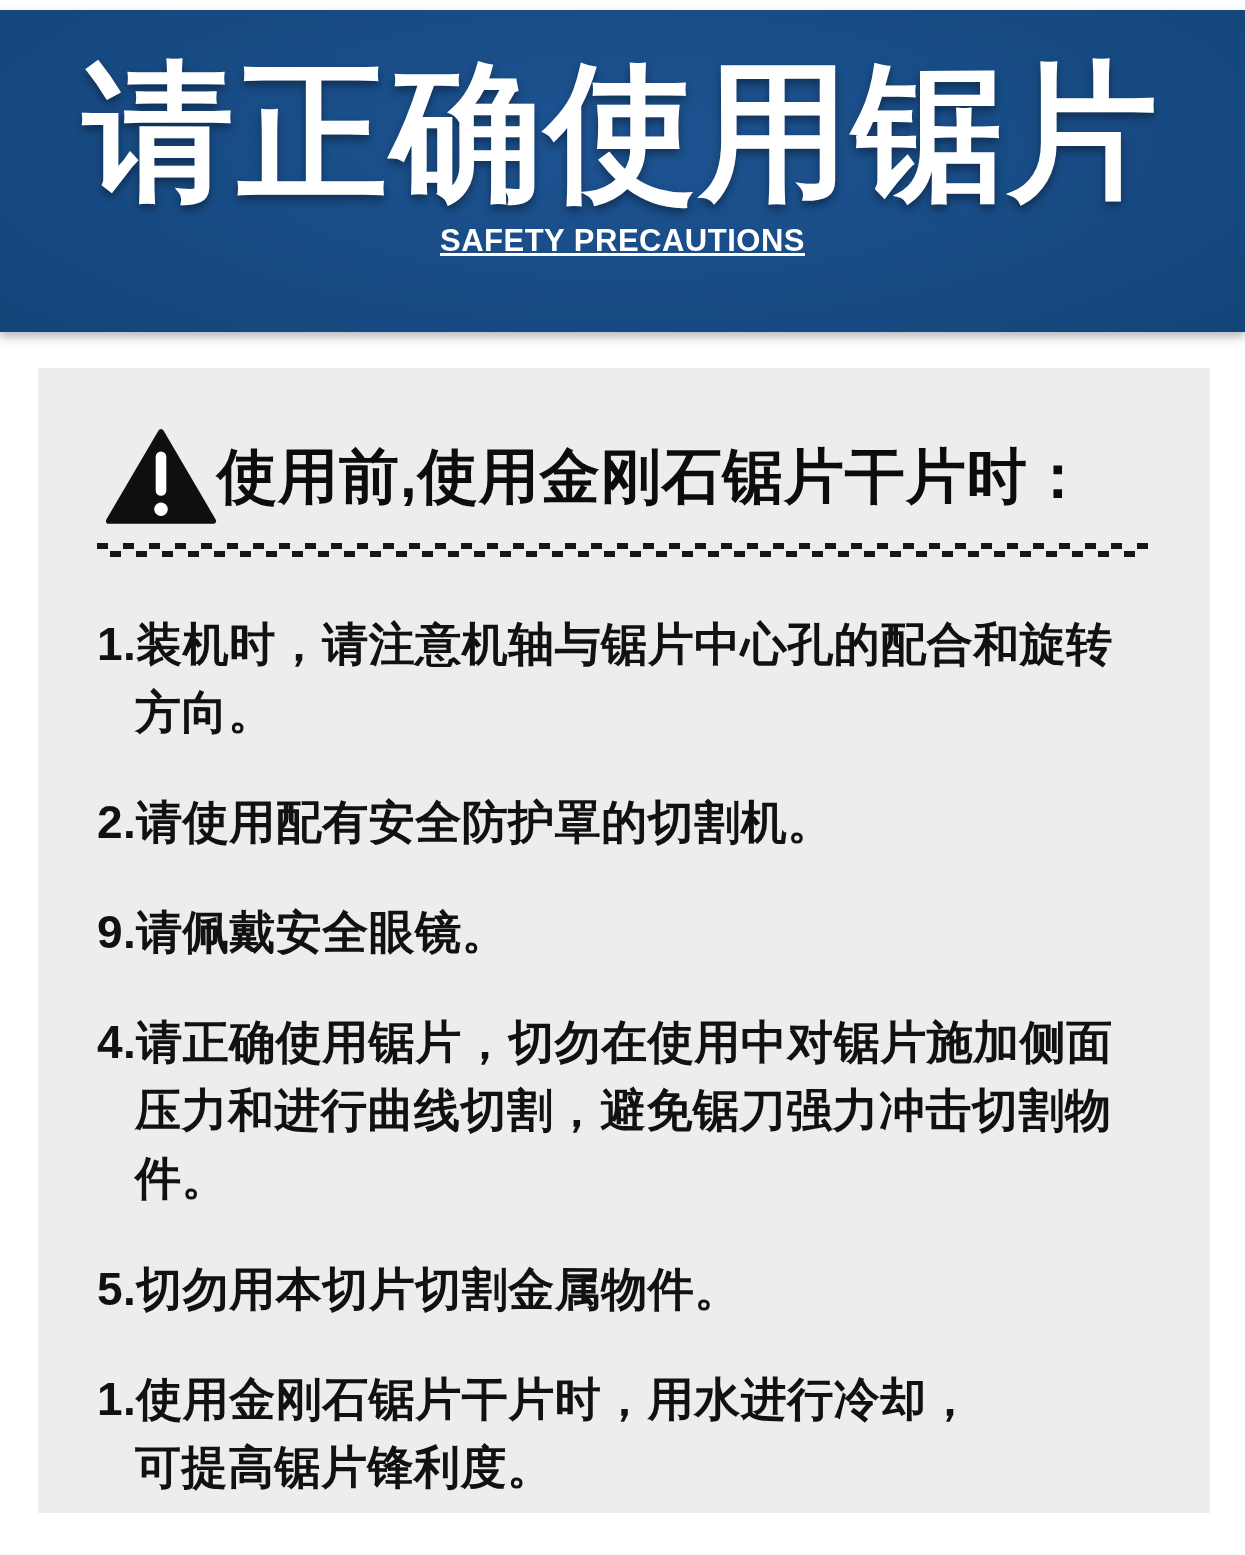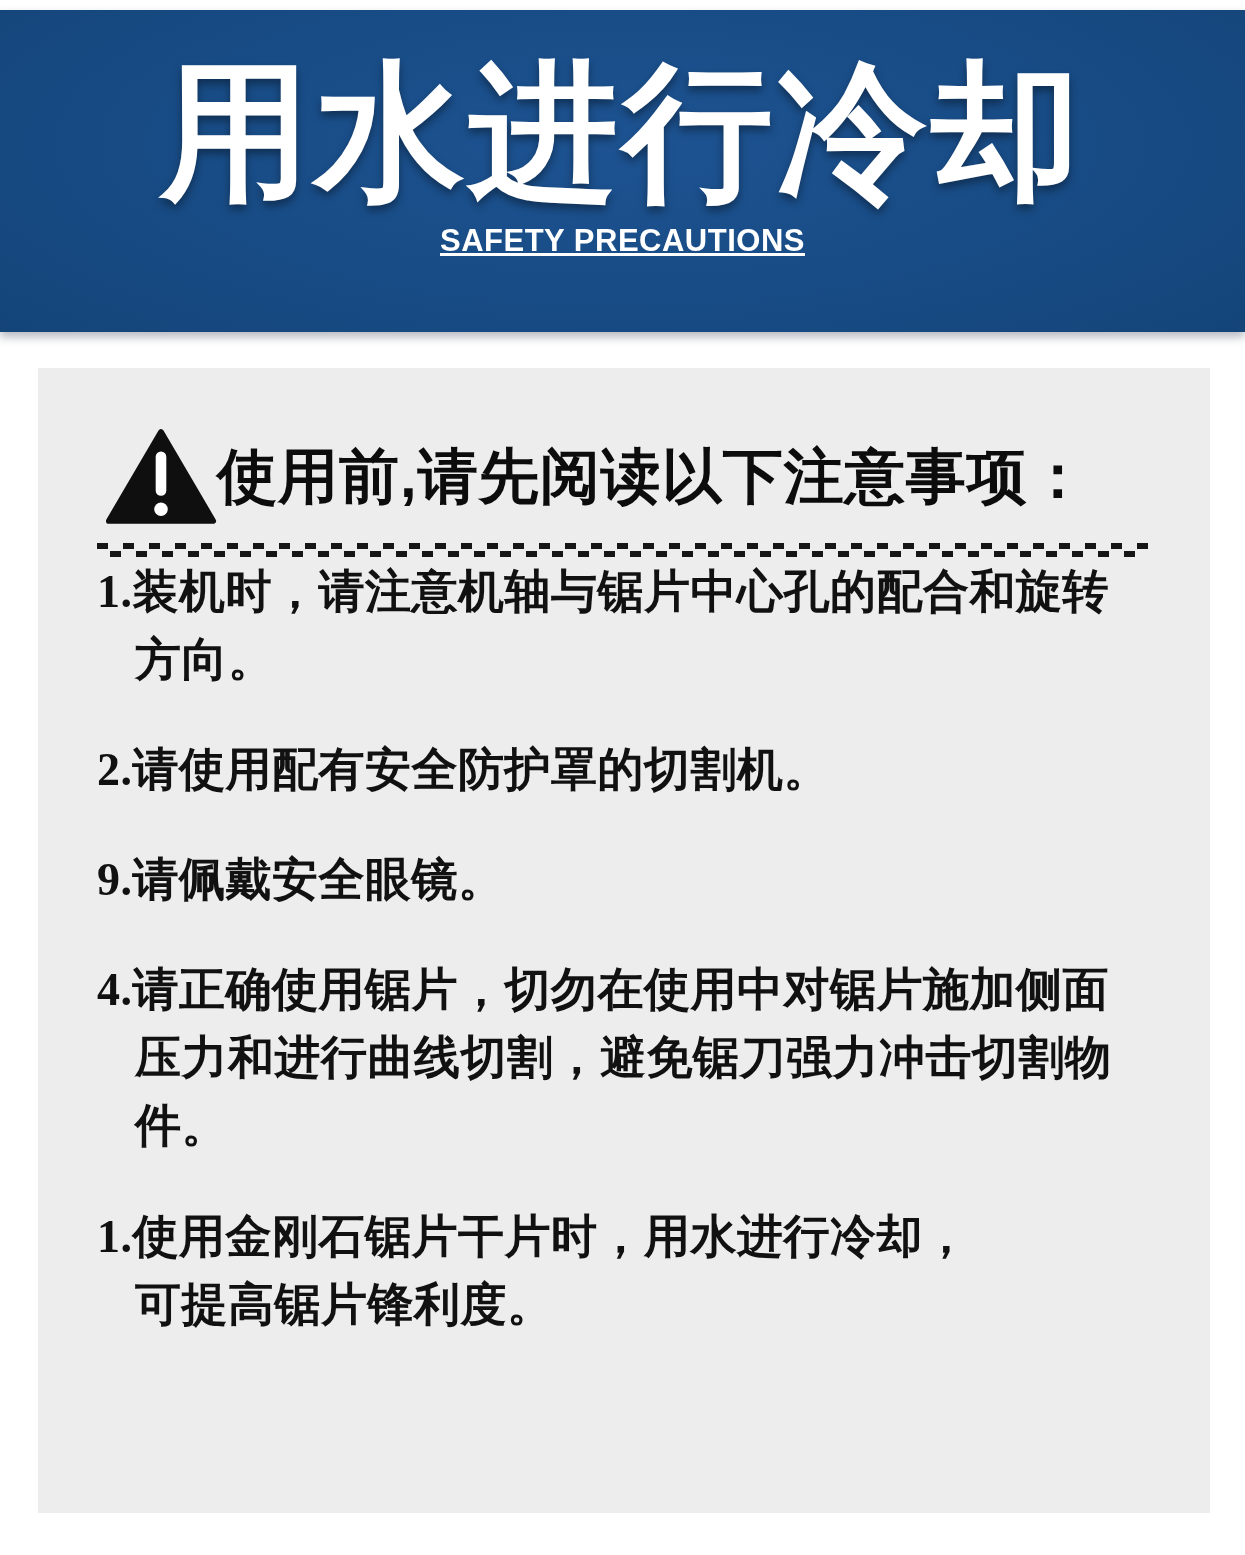--- a/index.html
+++ b/index.html
@@ -52,61 +52,62 @@
   .separator{
     margin-top:18px;
     height:15px;width:100%;
     background-image:
       repeating-linear-gradient(90deg,#161616 0 11px,transparent 11px 26px),
       repeating-linear-gradient(90deg,transparent 0 13px,#161616 13px 24px,transparent 24px 26px);
     background-size:100% 6px,100% 6px;
     background-position:0 0,0 8px;
     background-repeat:no-repeat,no-repeat;
   }
-  .items{font-family:Liberation Serif, serif;}
+  .items{margin-top:52px;}
   .precaution-item{
     font-size:46px;font-weight:700;color:#111111;
     line-height:1.48;
     letter-spacing:.5px;
     white-space:pre-line;
     padding-left:38px;text-indent:-38px;
     margin:0 0 42px 0;
   }
 </style>
 </head>
 <body>
 
 <div>
 
   <header class="banner">
-    <h1 class="banner-title">用水进行冷却</h1>
+    <h1 class="banner-title">请正确使用锯片</h1>
     <div class="banner-subtitle">SAFETY PRECAUTIONS</div>
   </header>
 
   <section class="panel">
 
     <div class="heading-row">
       <span class="warn-icon">
         <svg viewBox="0 0 116 100" xmlns="http://www.w3.org/2000/svg">
           <path d="M58 4 L112 96 L4 96 Z" fill="#0f0f0f" stroke="#0f0f0f" stroke-width="6" stroke-linejoin="round"></path>
           <rect x="52.5" y="24" width="11" height="46" rx="5.5" fill="#ffffff"></rect>
           <circle cx="58" cy="84" r="7" fill="#ffffff"></circle>
         </svg>
       </span>
-      <h2 class="notice-heading">使用前,请先阅读以下注意事项：</h2>
+      <h2 class="notice-heading">使用前,使用金刚石锯片干片时：</h2>
     </div>
 
     <div class="separator"></div>
 
     <div class="items">
       <div class="precaution-item">1.装机时，请注意机轴与锯片中心孔的配合和旋转
 方向。</div>
       <div class="precaution-item">2.请使用配有安全防护罩的切割机。</div>
       <div class="precaution-item">9.请佩戴安全眼镜。</div>
       <div class="precaution-item">4.请正确使用锯片，切勿在使用中对锯片施加侧面
 压力和进行曲线切割，避免锯刀强力冲击切割物件。</div>
+      <div class="precaution-item">5.切勿用本切片切割金属物件。</div>
       <div class="precaution-item">1.使用金刚石锯片干片时，用水进行冷却，
 可提高锯片锋利度。</div>
     </div>
 
   </section>
 
 </div>
 
 </body></html>

